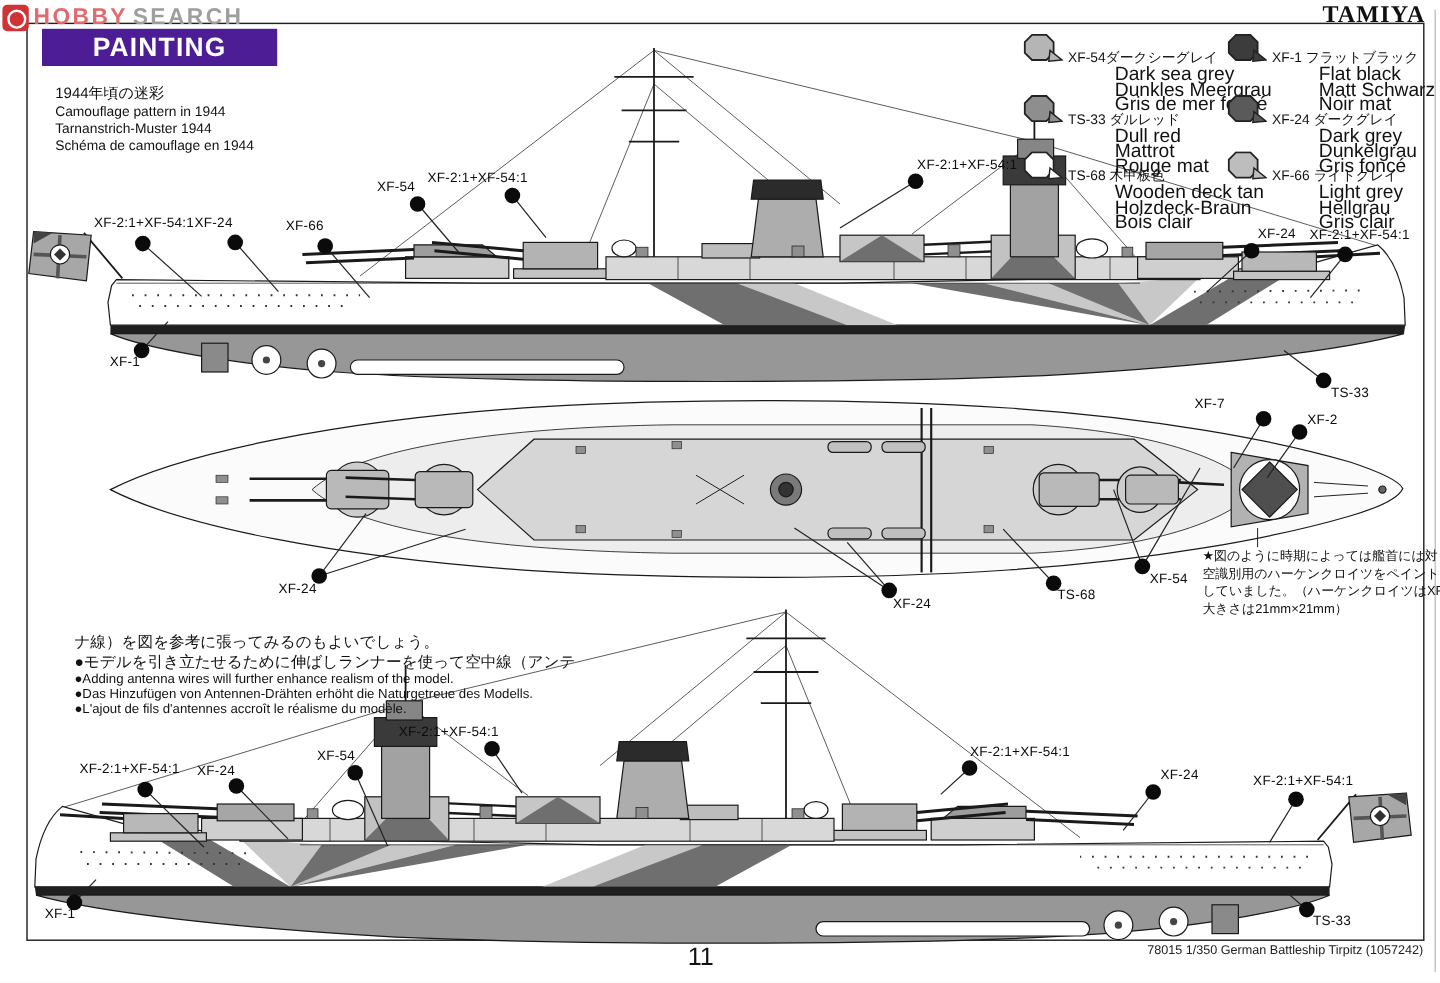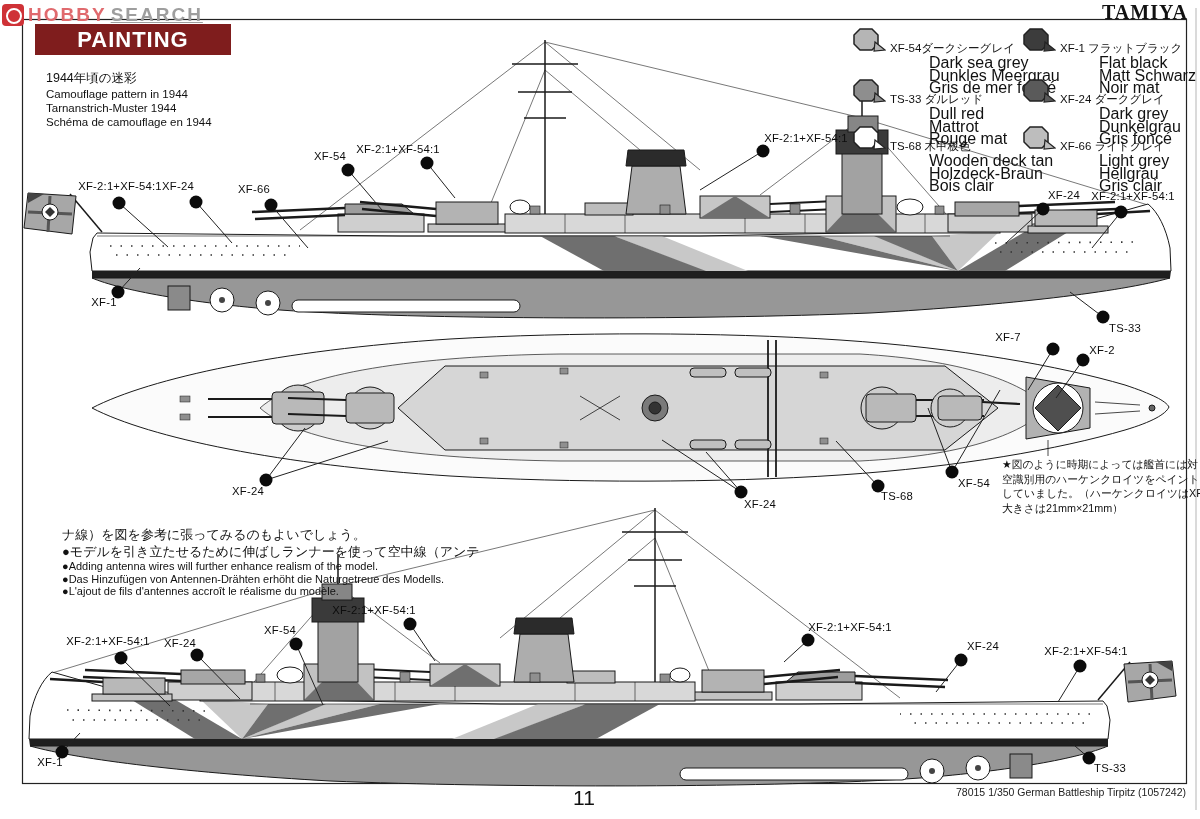--- a/index.html
+++ b/index.html
@@ -6,26 +6,26 @@
   #page{position:relative;width:1200px;height:819px;background:#ffffff;overflow:hidden;
         font-family:"Liberation Sans","DejaVu Sans",sans-serif;color:#111;}
   #art{position:absolute;left:0;top:0;}
   .abs{position:absolute;}
   
   #wm{left:2px;top:4px;display:flex;align-items:flex-start;gap:4px;}
   #wm .badge{width:22px;height:22px;background:#cf3237;border-radius:4px;position:relative;}
   #wm .badge:after{content:"";position:absolute;left:4px;top:4px;width:12px;height:12px;
         border:2.5px solid #fff;border-radius:50%;}
   #wm .hobby{font-size:19px;font-weight:bold;letter-spacing:2px;color:#e06a6e;}
-  #wm .search{font-size:19px;font-weight:bold;letter-spacing:2px;color:#9e9e9e;text-decoration:underline;}
+  #wm .search{font-size:19px;font-weight:bold;letter-spacing:2px;color:#9e9e9e;}
   
   #brand{right:12px;top:1px;font-family:"Liberation Serif","DejaVu Serif",serif;
         font-weight:bold;font-size:20px;letter-spacing:1px;}
   
-  #titlebar{left:35px;top:24px;width:196px;height:31px;background:#7f1d1d;color:#fff;
+  #titlebar{left:35px;top:24px;width:196px;height:31px;background:#4c1d95;color:#fff;
         display:flex;align-items:center;justify-content:center;font-size:22px;font-weight:bold;letter-spacing:1px;}
   #subtitle{left:46px;top:71px;line-height:14px;font-size:11.5px;}
   #subtitle .jp{font-size:12.5px;margin-bottom:2px;}
   
   .pot{position:absolute;left:0;top:0;}
   .legend-entry{position:absolute;width:170px;}
   .legend-code{position:absolute;left:42px;top:13px;font-size:11.5px;white-space:nowrap;}
   .legend-sub{position:absolute;left:81px;top:29px;font-size:16px;line-height:12.5px;white-space:nowrap;}
   
   #note-antenna{left:62px;top:527px;font-size:11px;line-height:12.5px;}

